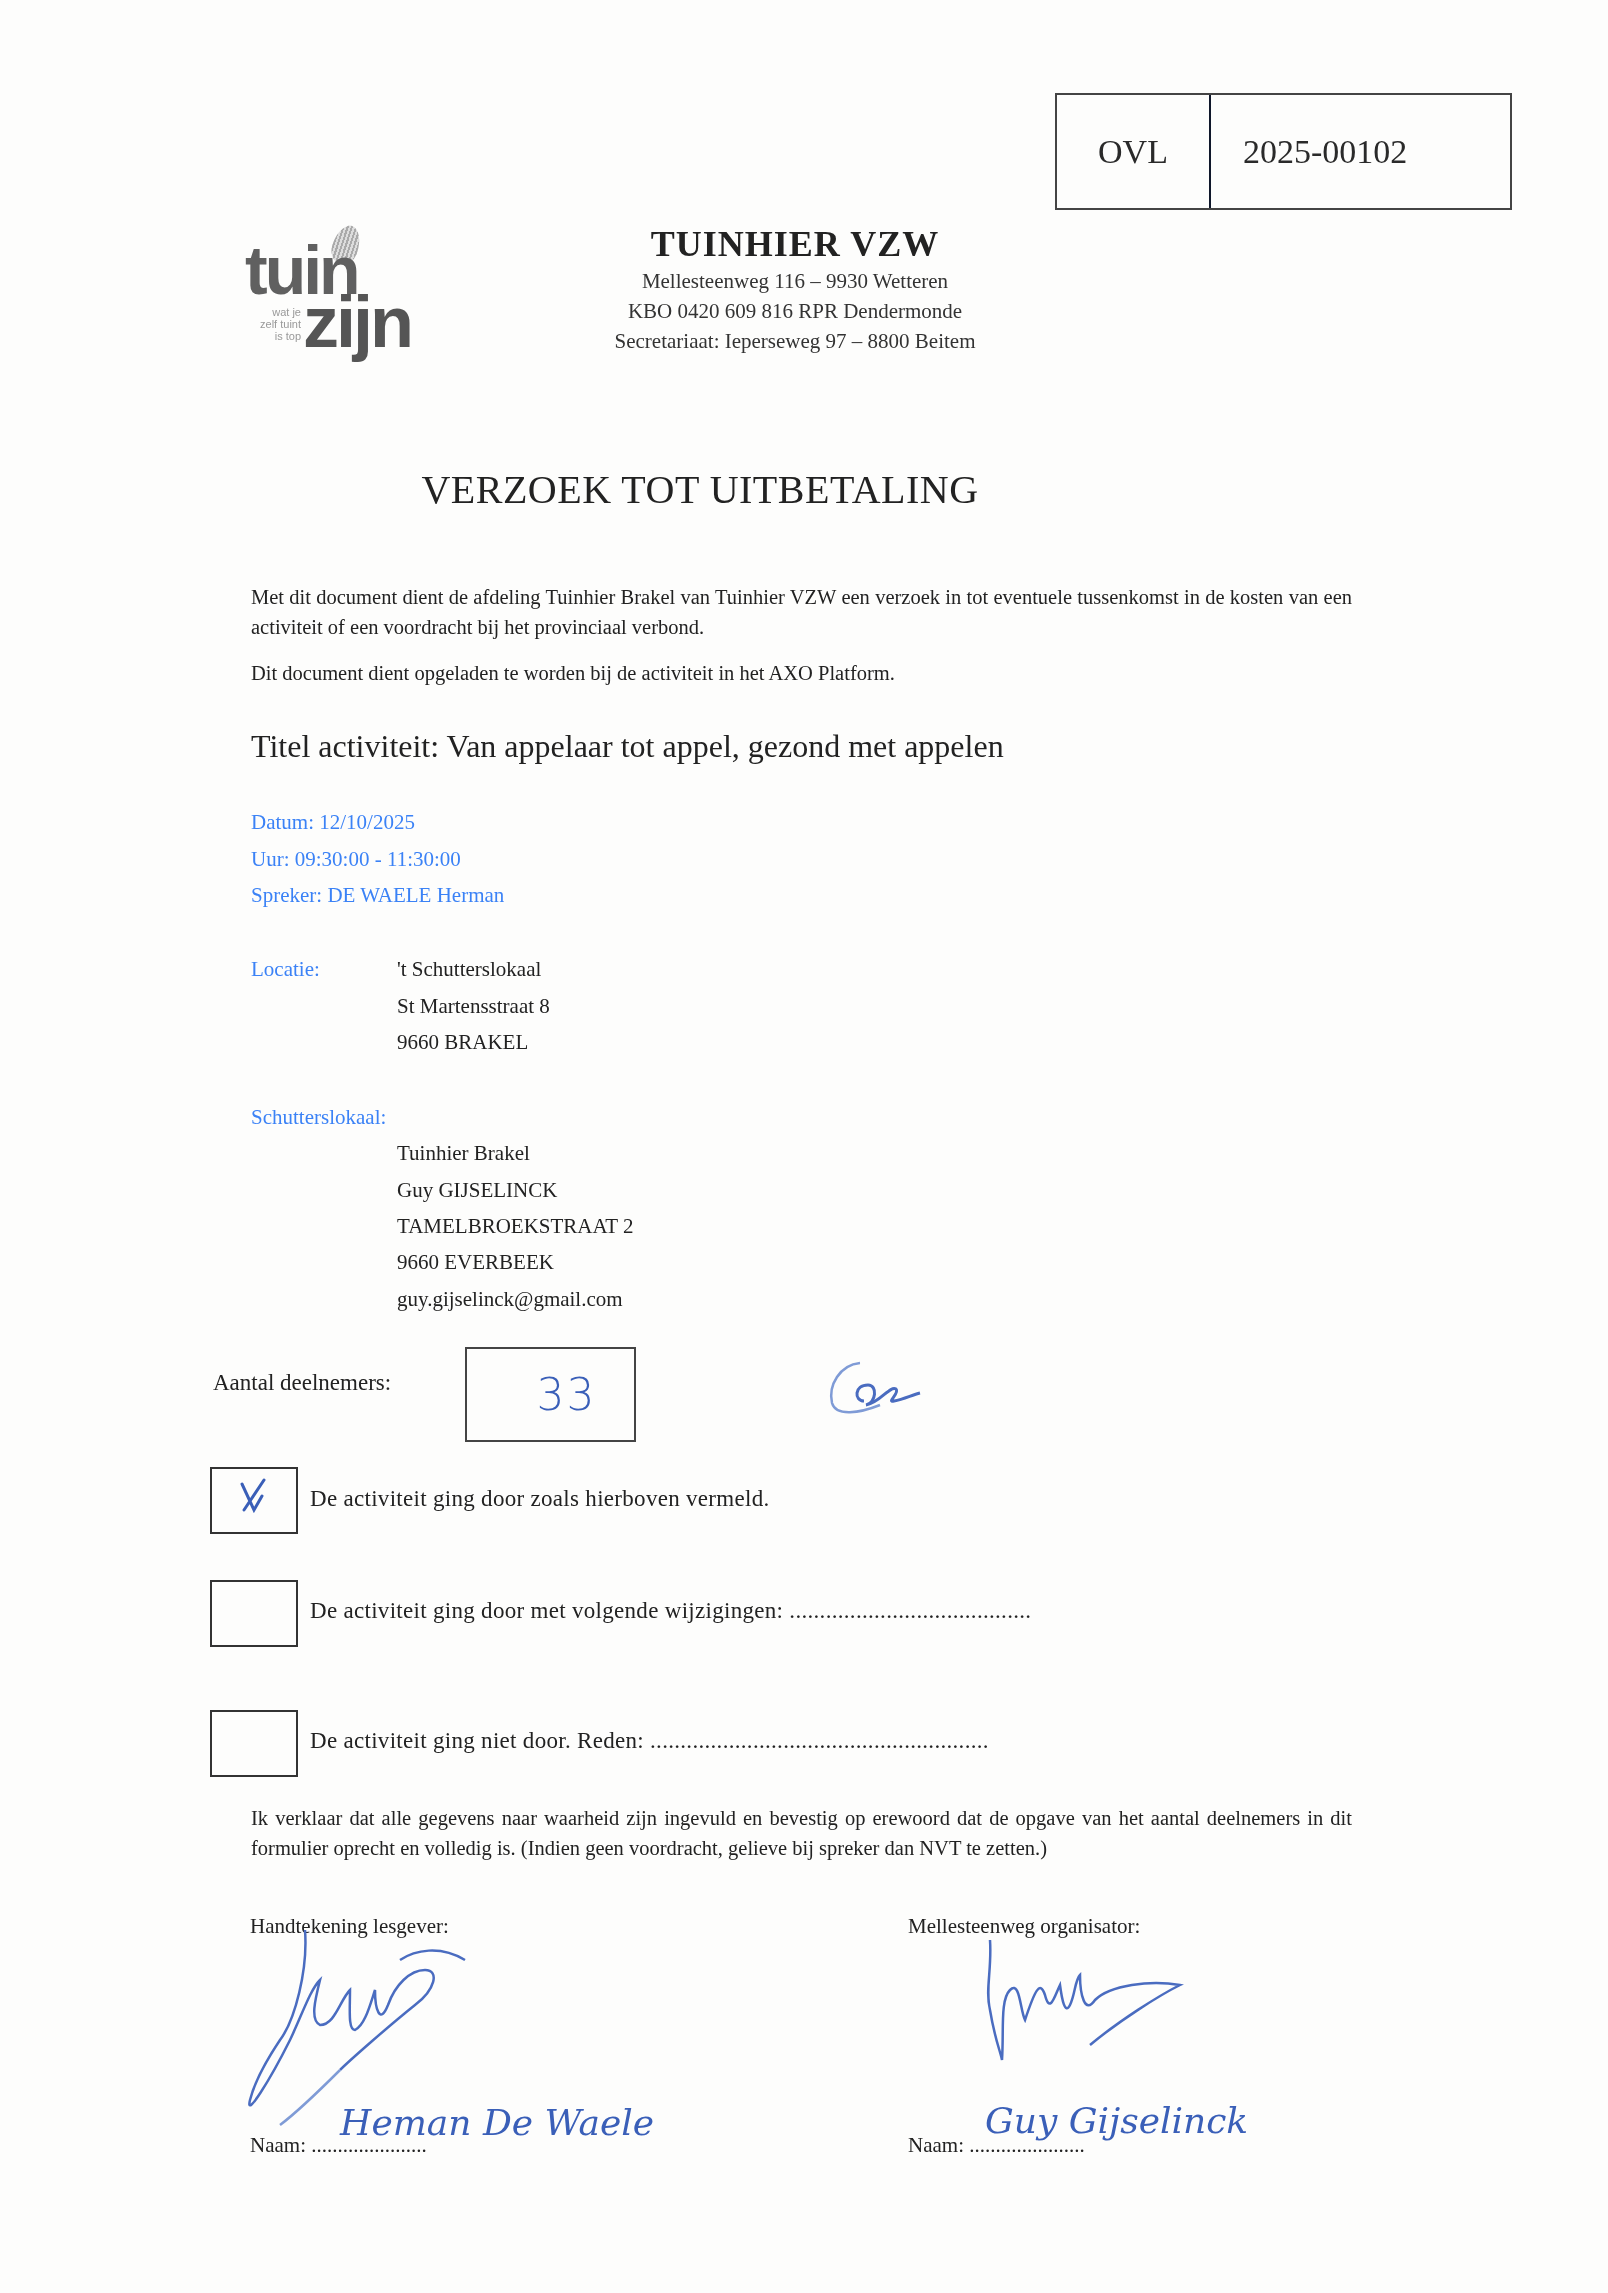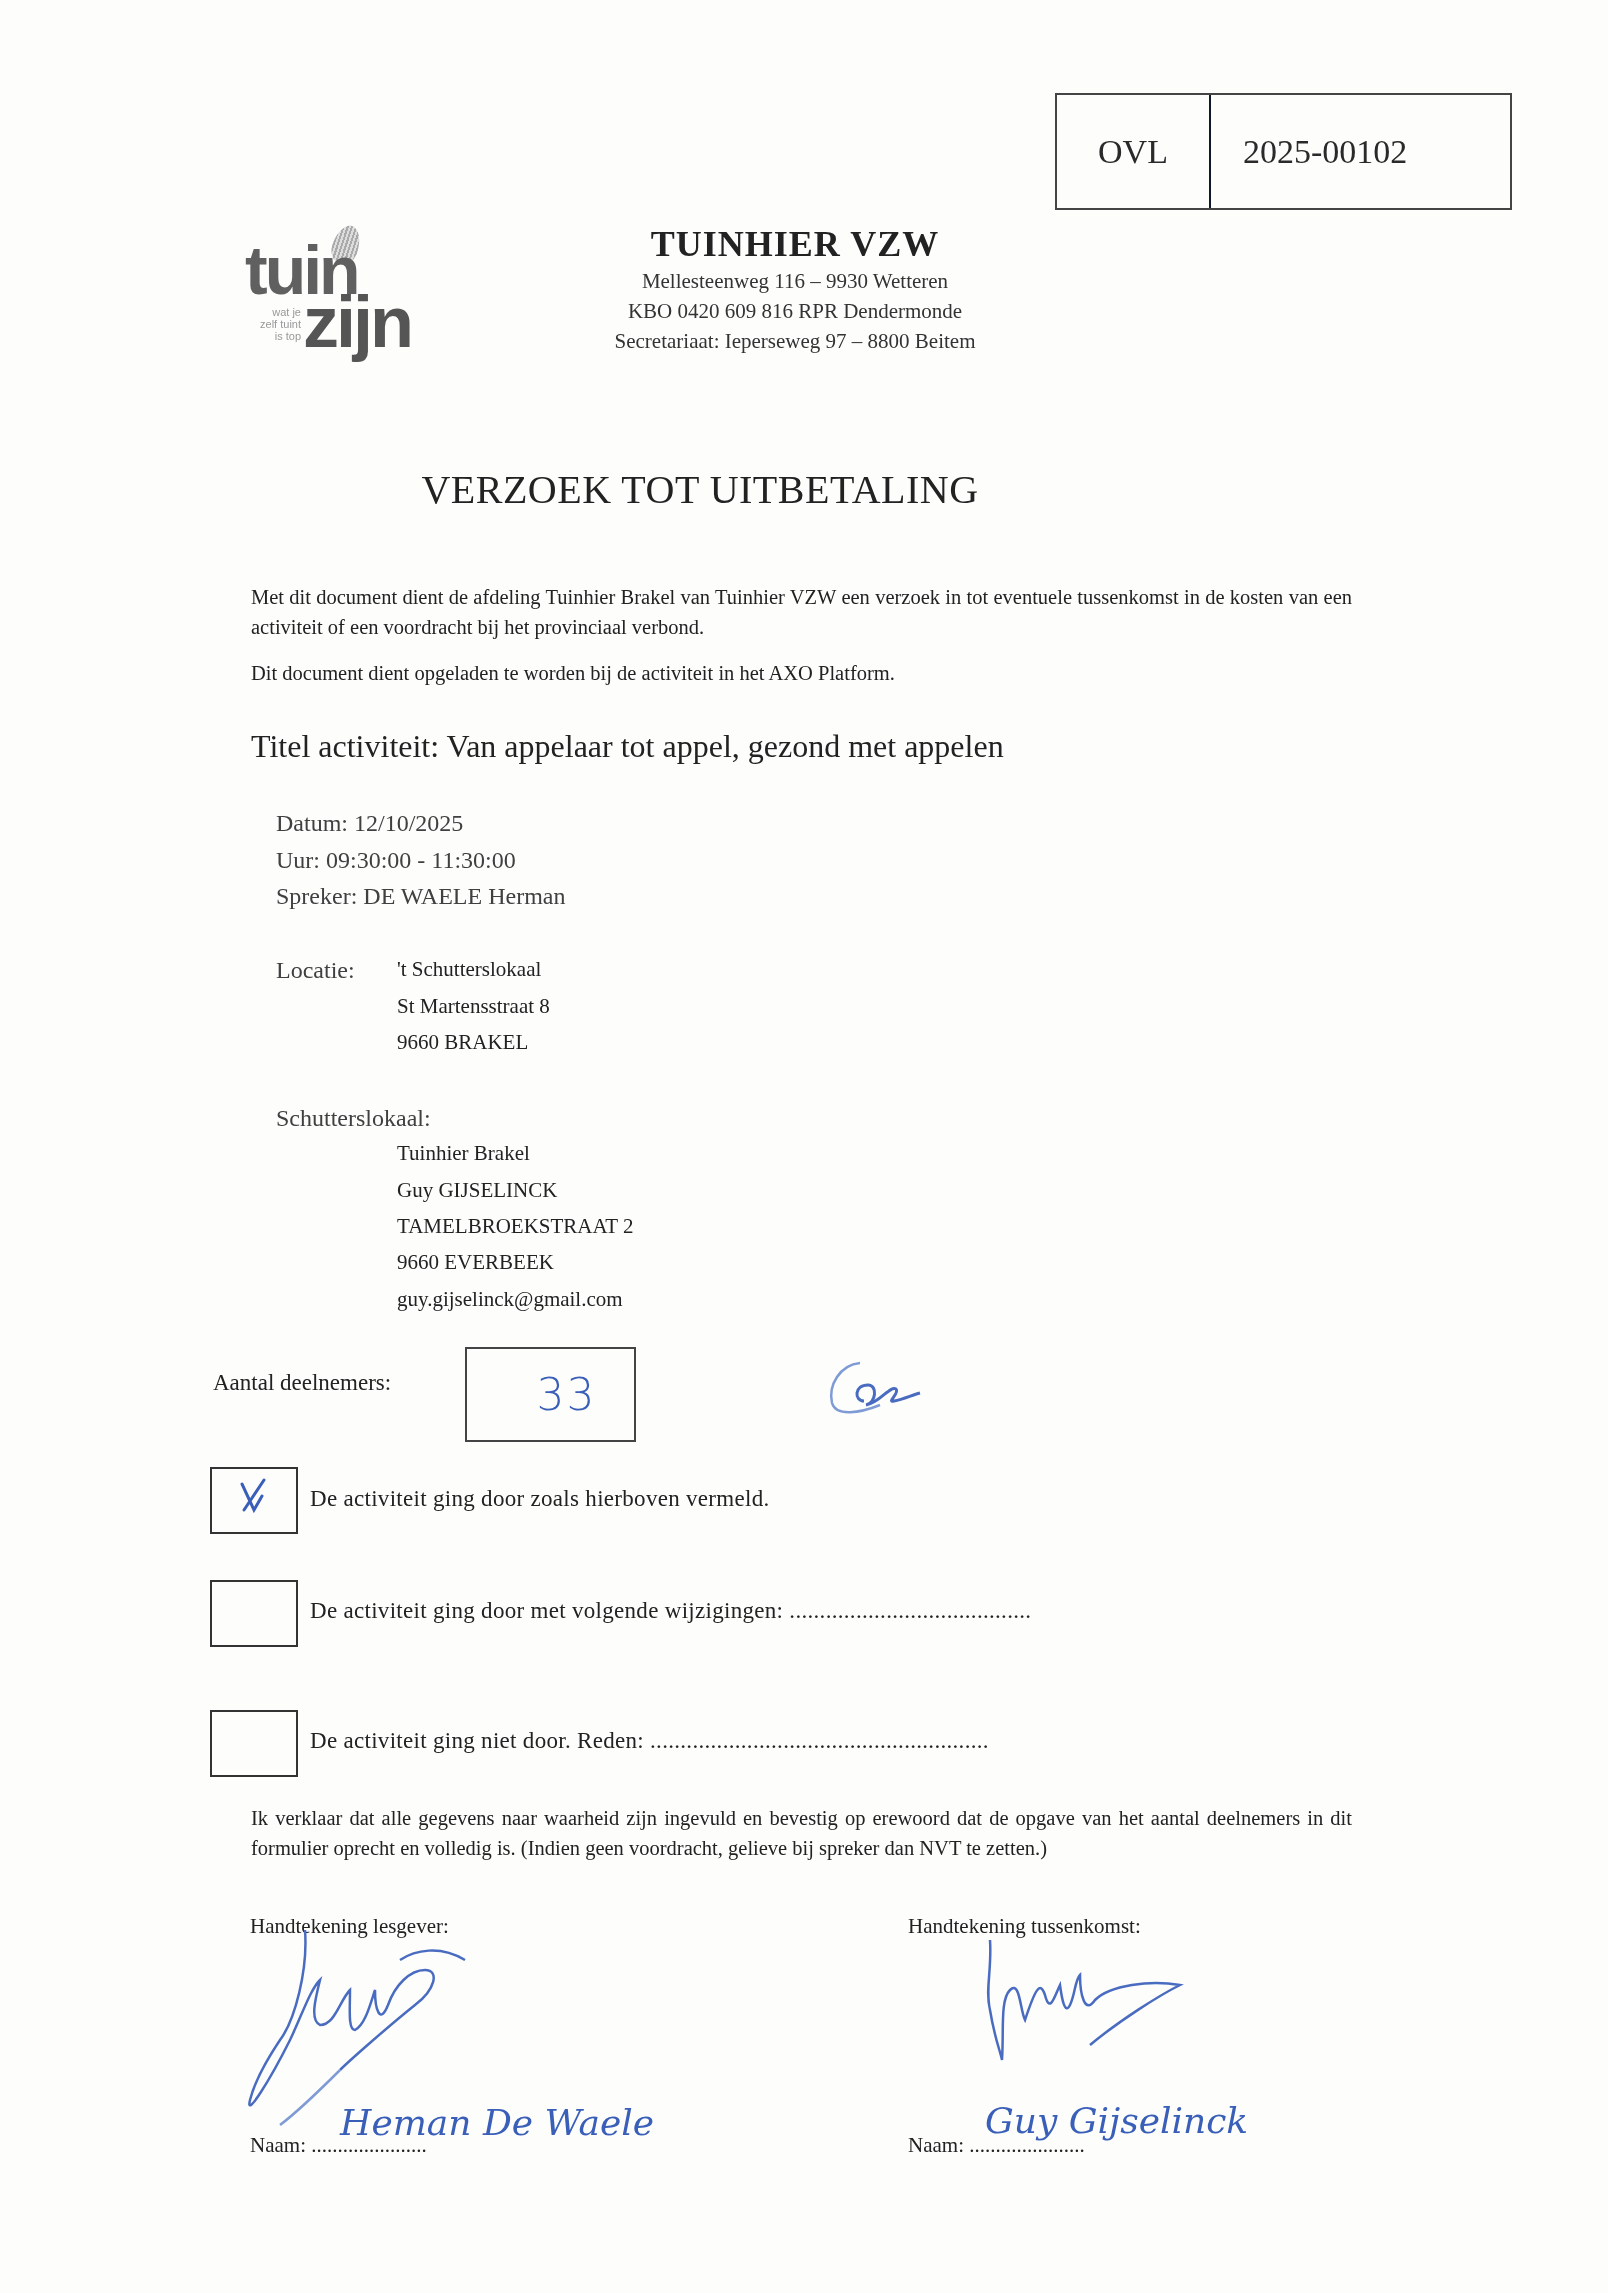--- a/index.html
+++ b/index.html
@@ -16,21 +16,21 @@
   .logo-tuin { position:absolute; left:0; top:14px; font-family:"Liberation Sans","DejaVu Sans",sans-serif; font-size:68px; font-weight:bold; color:#606060; letter-spacing:-3px; line-height:1; }
   .logo-hier { position:absolute; left:58px; top:64px; font-family:"Liberation Sans","DejaVu Sans",sans-serif; font-size:72px; font-weight:bold; color:#555; letter-spacing:-3px; line-height:1; }
   .logo-slogan { position:absolute; left:0; top:84px; width:56px; text-align:right; font-family:"Liberation Sans","DejaVu Sans",sans-serif; font-size:11px; color:#999; line-height:12px; }
   .org { left:560px; top:222px; width:470px; text-align:center; }
   .org-name { font-size:36px; font-weight:bold; letter-spacing:1px; color:#222; line-height:44px; }
   .org-line { font-size:21px; line-height:30px; color:#333; }
   .doc-title { left:250px; top:466px; width:900px; text-align:center; font-size:40px; color:#222; letter-spacing:0.5px; }
   .para { left:251px; width:1101px; font-size:20.5px; line-height:30px; color:#222; }
   .justify { text-align:justify; text-align-last:left; }
   .act-title { left:251px; top:728px; font-size:32px; color:#222; }
-  .line { left:251px; font-size:24px; color:#404040;margin-left:25px; }
+  .line { left:251px; font-size:21px; color:#3b82f6; }
   .val { left:397px; font-size:21px; color:#222; }
   .count-label { left:213px; top:1370px; font-size:23px; color:#222; }
   .count-box { left:465px; top:1347px; width:171px; height:95px; border:2px solid #444; box-sizing:border-box; display:flex; align-items:center; justify-content:center;padding-left:32px; }
   .count-value { font-family:"DejaVu Sans", sans-serif; font-size:44px; color:#3a5fb8; font-weight:300; letter-spacing:2px; }
   .initials { left:820px; top:1355px; width:100px; height:70px; }
   .cb { left:210px; width:88px; height:67px; border:2px solid #333; box-sizing:border-box; display:flex; align-items:center; justify-content:center; }
   .cb-mark { font-family:"DejaVu Sans",sans-serif; font-size:40px; color:#3a5fb8; }
   .cb-text { left:310px; font-size:23px; color:#222; letter-spacing:0.3px; }
   .sig-label { font-size:21px; color:#222; }
   .naam { font-size:21px; color:#222; }
@@ -119,21 +119,21 @@
 
 <div class="abs cb" style="top:1580px;"></div>
 <div class="abs cb-text" style="top:1598px;">De activiteit ging door met volgende wijzigingen: ........................................</div>
 
 <div class="abs cb" style="top:1710px;"></div>
 <div class="abs cb-text" style="top:1728px;">De activiteit ging niet door. Reden: ........................................................</div>
 
 <div class="abs para justify" style="top:1803px; line-height:30px;">Ik verklaar dat alle gegevens naar waarheid zijn ingevuld en bevestig op erewoord dat de opgave van het aantal deelnemers in dit formulier oprecht en volledig is. (Indien geen voordracht, gelieve bij spreker dan NVT te zetten.)</div>
 
 <div class="abs sig-label" style="left:250px;top:1914px;">Handtekening lesgever:</div>
-<div class="abs sig-label" style="left:908px;top:1914px;">Handtekening tussenkomst:</div>
+<div class="abs sig-label" style="left:908px;top:1914px;">Mellesteenweg organisator:</div>
 
 <svg class="sig" style="left:240px;top:1930px;" width="340" height="200">
   <path d="M65 0 C68 40, 55 90, 40 110 C30 125, 15 150, 10 170 C5 190, 30 150, 50 110 C62 85, 70 60, 80 50 C75 70, 70 90, 80 95 C95 95, 100 70, 110 60 C110 80, 108 100, 115 100 C125 95, 130 75, 135 60 C135 80, 140 95, 148 75 C155 55, 170 40, 185 40 C200 40, 195 60, 175 75 C150 95, 110 130, 100 140" fill="none" stroke="#4a6cc0" stroke-width="2.5"></path>
   <path d="M100 140 C80 160, 60 180, 40 195" fill="none" stroke="#7f9bd6" stroke-width="2.5"></path>
   <path d="M160 30 C175 20, 200 15, 225 30" fill="none" stroke="#4a6cc0" stroke-width="2.5"></path>
 </svg>
 
 <svg class="sig" style="left:980px;top:1940px;" width="280" height="140">
   <path d="M10 0 C12 30, 5 50, 10 70 C15 100, 20 110, 22 120 C24 90, 20 60, 30 50 C40 40, 40 70, 45 80 C55 50, 60 40, 65 55 C70 75, 75 55, 80 45 C82 60, 85 75, 90 65 C95 55, 95 40, 100 35 C100 55, 105 75, 115 60 C130 45, 170 40, 200 45 C180 55, 140 80, 110 105" fill="none" stroke="#4a6cc0" stroke-width="2.5"></path>
 </svg>

